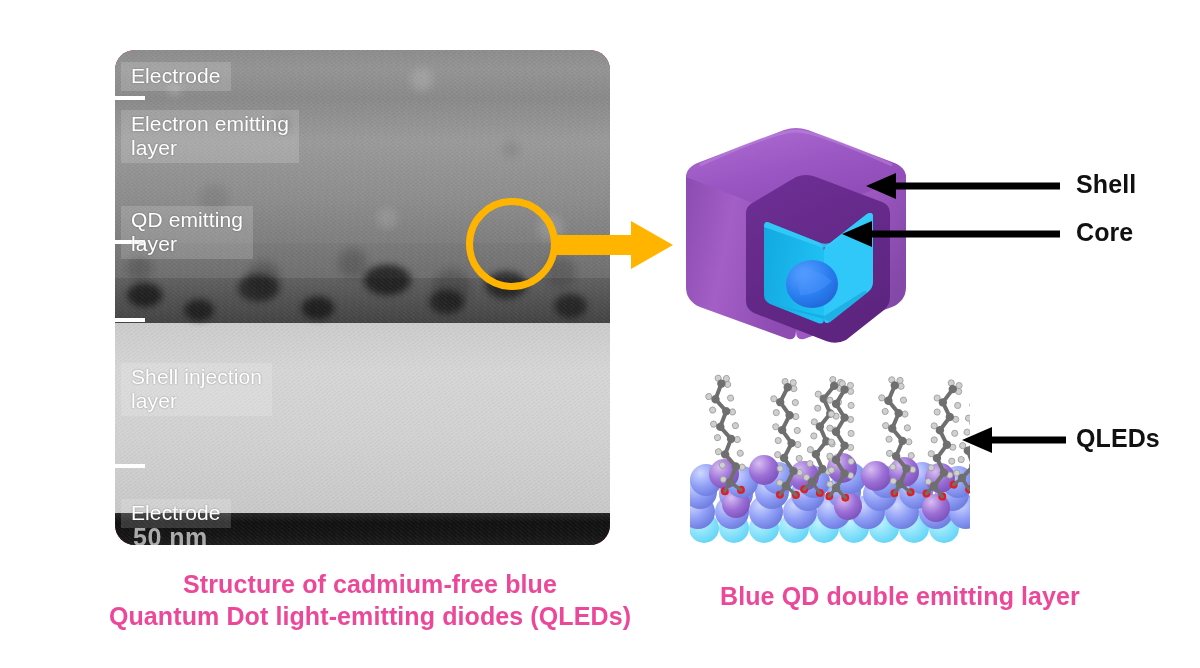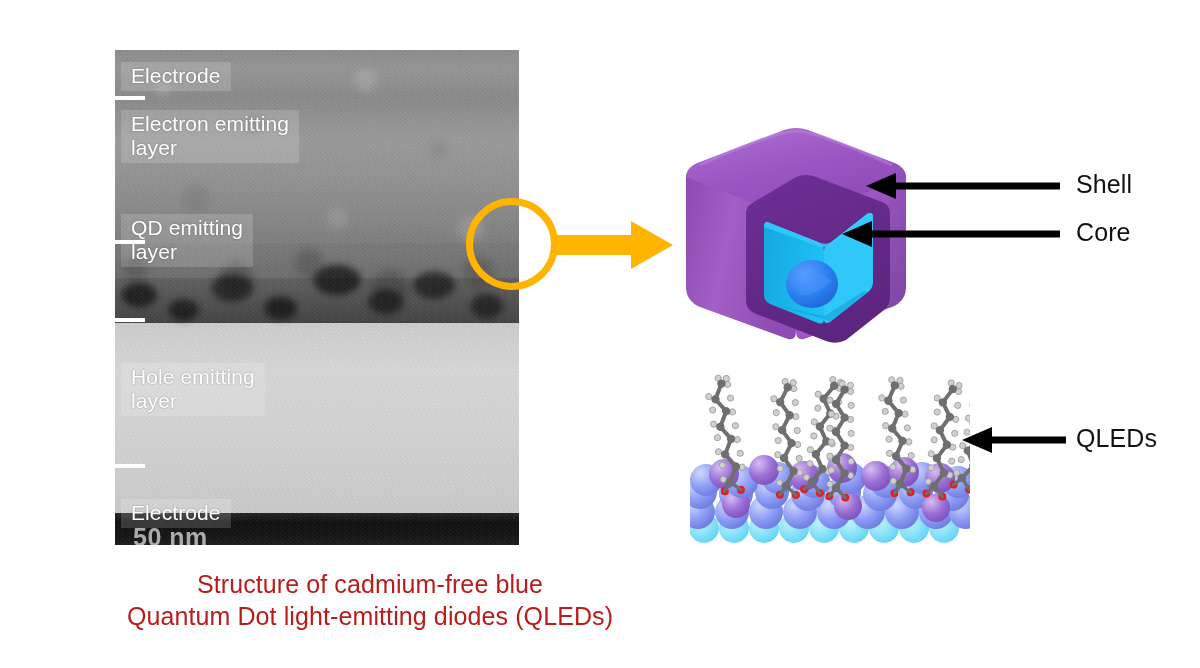--- a/index.html
+++ b/index.html
@@ -5,22 +5,22 @@
   html,body{margin:0;padding:0;}
   body{
     width:1200px;height:668px;background:#ffffff;
     font-family:"Liberation Sans", sans-serif;
     position:relative;overflow:hidden;
   }
   #root{position:absolute;inset:0;}
 
   
   .tem-panel{
-    position:absolute;left:115px;top:50px;width:404px;height:495px;
-    overflow:hidden;background:#be185d;
+    position:absolute;left:115px;top:50px;width:495px;height:495px;
+    overflow:hidden;background:#be185d;border-radius:20px;
   }
   .tem-band{position:absolute;left:0;width:100%;}
   .band-electrode-top{
     top:0;height:48px;
     background:linear-gradient(180deg,#8d8d8d 0%,#949494 40%,#8a8a8a 100%);
   }
   .band-eil{
     top:48px;height:145px;
     background:linear-gradient(180deg,#8a8a8a 0%,#9a9a9a 30%,#8d8d8d 70%,#7e7e7e 100%);
   }
@@ -97,31 +97,31 @@
     border:7px solid #FFB400;border-radius:50%;box-sizing:border-box;
   }
   .yellow-arrow{position:absolute;left:553px;top:219px;}
 
   
   .cube-wrap{position:absolute;left:676px;top:105px;width:240px;height:240px;}
 
   
   .callout{position:absolute;}
   .callout-label{
-    position:absolute;font-size:25px;font-weight:400;color:#111;
+    position:absolute;font-size:25px;font-weight:700;color:#111;
     white-space:nowrap;letter-spacing:.1px;
   }
 
   
   .ligand-wrap{position:absolute;left:690px;top:360px;width:280px;height:190px;}
 
   
   .caption{
-    position:absolute;text-align:center;color:#b91c1c;
-    font-size:25px;font-weight:400;line-height:1.28;letter-spacing:.1px;
+    position:absolute;text-align:center;color:#ec4899;
+    font-size:25px;font-weight:700;line-height:1.28;letter-spacing:.1px;
     white-space:pre-line;
   }
   .cap-left{left:60px;top:568px;width:620px;}
   .cap-right{left:700px;top:580px;width:400px;}
 </style>
 </head>
 <body>
 
 <div id="root">
 
@@ -137,23 +137,23 @@
     <div class="grain-fine"></div>
 
     <div class="tick" style="top:46px;"></div>
     <div class="tick" style="top:190px;"></div>
     <div class="tick" style="top:268px;"></div>
     <div class="tick" style="top:414px;"></div>
 
     <div class="tem-label" style="left:6px;top:12px;">Electrode</div>
     <div class="tem-label" style="left:6px;top:60px;">Electron emitting
 layer</div>
-    <div class="tem-label" style="left:6px;top:164px;">QD emitting
+    <div class="tem-label" style="left:6px;top:156px;">QD emitting
 layer</div>
-    <div class="tem-label" style="left:6px;top:313px;">Hole emitting
+    <div class="tem-label" style="left:6px;top:313px;">Shell injection
 layer</div>
     <div class="tem-label" style="left:6px;top:449px;">Electrode</div>
 
     <div class="scalebar-txt">50 nm</div>
   </div>
 
   <div class="yellow-circle"></div>
   <svg class="yellow-arrow" width="122" height="52" viewBox="0 0 122 52">
     <path d="M0 16 L78 16 L78 2 L120 26 L78 50 L78 36 L0 36 Z" fill="#FFB400"></path>
   </svg>
@@ -374,14 +374,15 @@
   </div>
 
   <svg class="callout" style="left:958px;top:424px;" width="108" height="32">
     <path d="M108 16 L30 16" stroke="#000" stroke-width="7" fill="none"></path>
     <path d="M4 16 L34 3 L34 29 Z" fill="#000"></path>
   </svg>
   <div class="callout-label" style="left:1076px;top:424px;">QLEDs</div>
 
   <div class="caption cap-left">Structure of cadmium-free blue
 Quantum Dot light-emitting diodes (QLEDs)</div>
+  <div class="caption cap-right">Blue QD double emitting layer</div>
 
 </div>
 
 </body></html>

